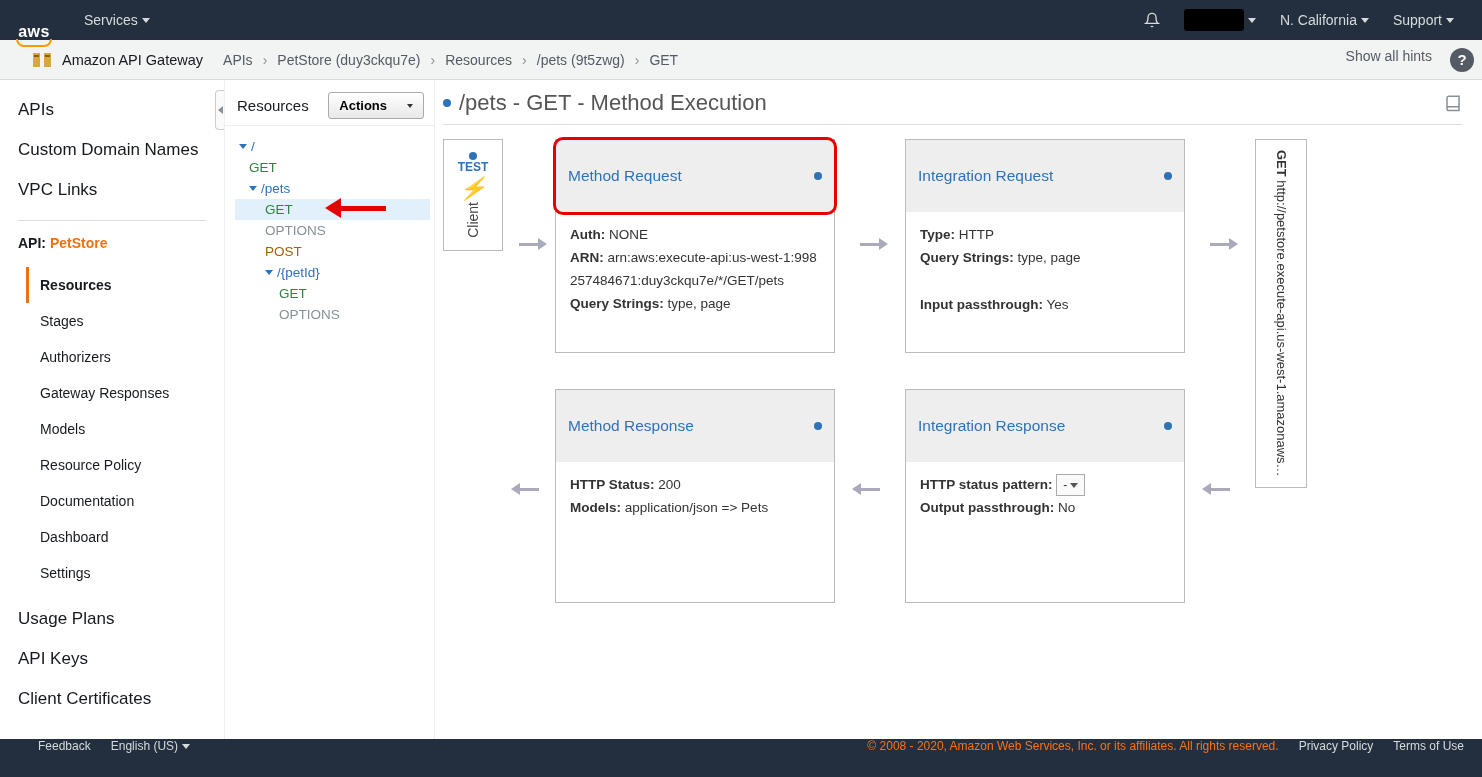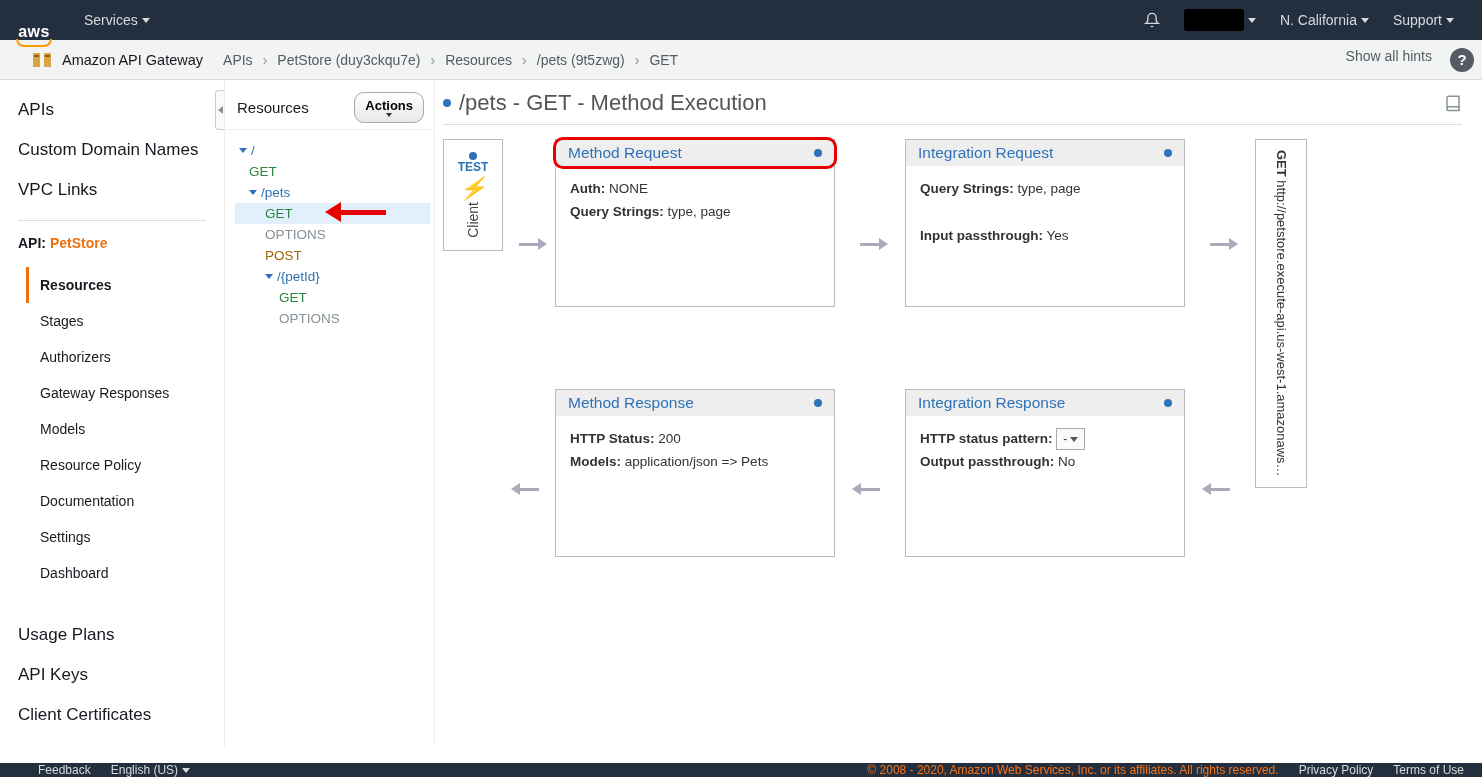--- a/index.html
+++ b/index.html
@@ -37,21 +37,21 @@
 .api-label { font-weight: bold; font-size: 14px; margin-bottom: 16px; }
 .api-label .orange { color: #ec7211; }
 .subnav { list-style: none; padding-left: 8px; }
 .subnav li { padding: 10px 6px 10px 14px; font-size: 14px; color: #16191f; cursor: pointer; }
 .subnav li.active { border-left: 3px solid #ec7211; font-weight: bold; padding-left: 11px; }
 
 
 .tree-panel { width: 210px; border-right: 1px solid #eee; }
 .tree-header { display: flex; align-items: center; justify-content: space-between; padding: 12px 10px 6px 12px; border-bottom: 1px solid #eee; }
 .tree-header .title { font-size: 15px; }
-.actions-btn { background: linear-gradient(#fff, #e8e8e8); border: 1px solid #aaa; border-radius: 10px; padding: 5px 10px; font-size: 13px; font-weight: bold; cursor: pointer; display: inline-flex; align-items: center; gap: 0; flex-direction: column; }
+.actions-btn { background: linear-gradient(#fff, #e8e8e8); border: 1px solid #aaa; border-radius: 3px; padding: 5px 10px; font-size: 13px; font-weight: bold; cursor: pointer; display: inline-flex; align-items: center; gap: 20px; }
 .actions-btn .caret { width: 0; height: 0; border-left: 3px solid transparent; border-right: 3px solid transparent; border-top: 4px solid #333; }
 .tree { padding: 10px 4px 10px 10px; font-size: 13.5px; }
 .tree-node { padding: 3px 0 3px 4px; display: flex; align-items: center; gap: 4px; cursor: pointer; }
 .tree-node .tw { width: 0; height: 0; border-left: 4px solid transparent; border-right: 4px solid transparent; border-top: 5px solid #2e73b8; display: inline-block; }
 .tree .lnk { color: #2e73b8; }
 .tree .method-get { color: #2e8540; padding: 3px 0 3px 22px; cursor: pointer; }
 .tree .method-opt { color: #879196; padding: 3px 0 3px 22px; cursor: pointer; }
 .tree .method-post { color: #a16207; padding: 3px 0 3px 22px; cursor: pointer; }
 .tree .indent1 { padding-left: 14px; }
 .tree .indent2 { padding-left: 30px; }
@@ -72,35 +72,35 @@
 .client-box { grid-row: 1 / span 3; grid-column: 1; border: 1px solid #bbb; display: flex; flex-direction: column; align-items: center; padding: 12px 4px; }
 .client-box .lbl { writing-mode: vertical-rl; transform: rotate(180deg); margin-top: auto; font-size: 14px; color: #444; }
 .test-link { color: #2e73b8; font-weight: bold; font-size: 12px; text-align: center; cursor: pointer; }
 .bolt { font-size: 22px; color: #2e73b8; font-style: italic; font-weight: bold; margin-top: 2px; }
 
 .endpoint-box { grid-row: 1 / span 3; grid-column: 7; border: 1px solid #bbb; display: flex; align-items: flex-start; justify-content: center; padding: 10px 4px; }
 .endpoint-box .txt { writing-mode: vertical-rl; font-size: 13px; color: #333; }
 .endpoint-box .txt b { font-weight: bold; }
 
 .card { border: 1px solid #bbb; }
-.card .hdr { background: #eee; padding: 4px 12px; display: flex; align-items: center; justify-content: space-between; }
+.card .hdr { background: #eee; padding: 27px 12px; display: flex; align-items: center; justify-content: space-between; }
 .card .hdr a { color: #2e73b8; font-size: 15.5px; cursor: pointer; }
 .card .body { padding: 12px 14px; font-size: 13.5px; line-height: 1.7; color: #333; min-height: 140px; }
 .card .body b { font-weight: bold; }
 .highlight-red { border: 3px solid #e60000; border-radius: 10px; margin: -3px; }
 .sel { border: 1px solid #aaa; padding: 0 6px; font-size: 12px; background: #fafafa; display: inline-flex; align-items: center; gap: 3px; }
 
 .arrow-cell { display: flex; align-items: center; justify-content: center; height: 100%; }
 .arrow-r { width: 20px; height: 3px; background: #aab; position: relative; }
 .arrow-r::after { content: ""; position: absolute; right: -8px; top: -5px; border-left: 9px solid #aab; border-top: 6.5px solid transparent; border-bottom: 6.5px solid transparent; }
 .arrow-l { width: 20px; height: 3px; background: #aab; position: relative; }
 .arrow-l::after { content: ""; position: absolute; left: -8px; top: -5px; border-right: 9px solid #aab; border-top: 6.5px solid transparent; border-bottom: 6.5px solid transparent; }
 
 
-.footer { position: absolute; bottom: 0; left: 0; right: 0; height: 14px; background: #232f3e; color: #d5dbdb; display: flex; align-items: flex-start; padding: 0 18px; font-size: 12px; }
+.footer { position: absolute; bottom: 0; left: 0; right: 0; height: 38px; background: #232f3e; color: #d5dbdb; display: flex; align-items: flex-start; padding: 0 18px; font-size: 12px; }
 .footer a { color: #d5dbdb; cursor: pointer; margin-left: 20px; }
 .footer .sp { flex: 1; }
 </style>
 </head>
 <body>
 
 <div class="topnav">
   <div class="aws-logo">
     <div style="display:flex;flex-direction:column;align-items:center;">
       <span class="aws-text">aws</span>
@@ -171,24 +171,24 @@
       <span>API: </span><span class="orange">PetStore</span>
     </div>
     <ul class="subnav">
       <li class="active">Resources</li>
       <li>Stages</li>
       <li>Authorizers</li>
       <li>Gateway Responses</li>
       <li>Models</li>
       <li>Resource Policy</li>
       <li>Documentation</li>
+      <li>Dashboard</li>
       <li>Settings</li>
-      <li>Dashboard</li>
     </ul>
-    <h3 style="margin-top:34px">Usage Plans</h3>
+    <h3 style="margin-top:18px">Usage Plans</h3>
     <h3>API Keys</h3>
     <h3>Client Certificates</h3>
   </div>
 
   <div class="tree-panel">
     <div class="tree-header">
       <span class="title">Resources</span>
       <button class="actions-btn">
         <span>Actions</span>
         <span class="caret"></span>
@@ -245,34 +245,36 @@
           <span class="arrow-r"></span>
         </div>
 
       <div class="card" style="grid-row:1;grid-column:3;">
         <div class="hdr highlight-red">
           <a>Method Request</a>
           <span class="blue-dot"></span>
         </div>
         <div class="body">
           <div><b>Auth:</b> <span>NONE</span></div>
+          <div><b>ARN:</b> <span style="word-break:break-all;">arn:aws:execute-api:us-west-1:998257484671:duy3ckqu7e/*/GET/pets</span></div>
           <div><b>Query Strings:</b> <span>type, page</span></div>
         </div>
       </div>
 
       <div class="arrow-cell" style="grid-row:1;grid-column:4;">
           <span class="arrow-r"></span>
         </div>
 
       <div class="card" style="grid-row:1;grid-column:5;">
         <div class="hdr">
           <a>Integration Request</a>
           <span class="blue-dot"></span>
         </div>
         <div class="body">
+          <div><b>Type:</b> <span>HTTP</span></div>
           <div><b>Query Strings:</b> <span>type, page</span></div>
           <div style="margin-top:24px;"><b>Input passthrough:</b> <span>Yes</span></div>
         </div>
       </div>
 
       <div class="arrow-cell" style="grid-row:1;grid-column:6;">
           <span class="arrow-r"></span>
         </div>
 
       <div class="endpoint-box">

